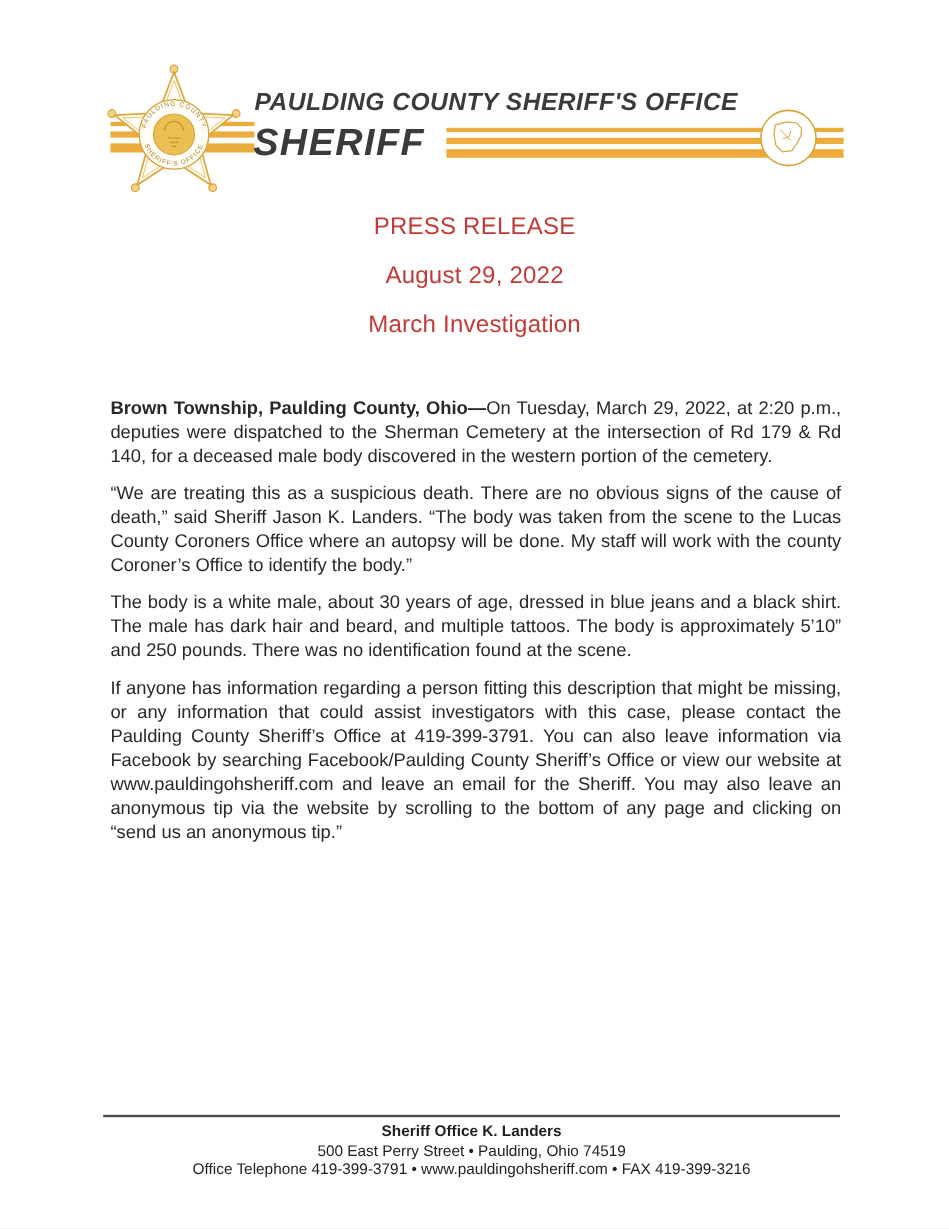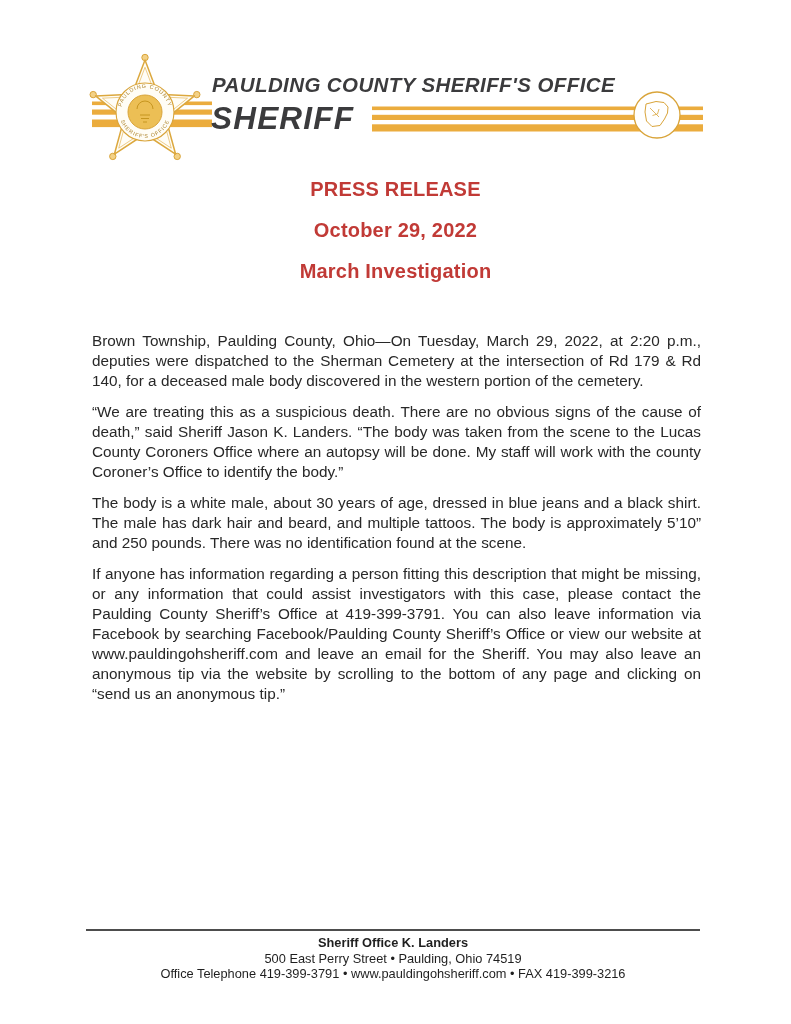--- a/index.html
+++ b/index.html
@@ -38,32 +38,31 @@
     font-family:"Liberation Sans", sans-serif;
     font-size:5.4px;letter-spacing:0.9px;
     fill:#AD842C;
   }
   
   .red-heads{position:absolute;left:0;top:178px;width:100%;text-align:center;}
   .red-line{
     color:var(--red);
     font-size:20px;line-height:23px;
     letter-spacing:0.2px;
-    font-weight:bold;
   }
   .red-line + .red-line{margin-top:18px;}
   
   .doc-body{
     position:absolute;left:92px;top:331px;width:609px;
     color:var(--ink);
     font-size:15.3px;line-height:20px;
     text-align:justify;
   }
   .doc-body p{margin-bottom:11px;}
-  .doc-body b{font-weight:normal;}
+  .doc-body b{font-weight:bold;}
   
   .doc-footer{
     position:absolute;left:86px;top:929px;width:614px;
     border-top:2px solid #4d4d4d;
     padding-top:4px;
     text-align:center;
     color:#1f1f1f;
     font-size:12.8px;line-height:15.5px;
   }
   .footer-name{font-weight:bold;}
@@ -126,21 +125,21 @@
 
     <g>
       <circle cx="657" cy="115" r="23" fill="#FFFFFF" stroke="#D9A43A" stroke-width="1.3"></circle>
       <path d="M646,104 L656,101.5 L664,102.5 L668,107 L667.5,113 L664.5,119 L660,125.5 L652,126.5 L646.5,121 L645,112 Z" fill="none" stroke="#D9A43A" stroke-width="1"></path>
       <path d="M650,108 l9,9 M659,109 l-1.5,5 l-5,1.5" stroke="#D9A43A" stroke-width="0.8" fill="none"></path>
     </g>
   </svg>
 
   <div class="red-heads">
     <div class="red-line">PRESS RELEASE</div>
-    <div class="red-line">October 29, 2022</div>
+    <div class="red-line">August 29, 2022</div>
     <div class="red-line">March Investigation</div>
   </div>
 
   <div class="doc-body">
     <p><b>Brown Township, Paulding County, Ohio—</b><span>On Tuesday, March 29, 2022, at 2:20 p.m., deputies were dispatched to the Sherman Cemetery at the intersection of Rd 179 &amp; Rd 140, for a deceased male body discovered in the western portion of the cemetery.</span></p>
     <p><span>“We are treating this as a suspicious death.  There are no obvious signs of the cause of death,” said Sheriff Jason K. Landers. “The body was taken from the scene to the Lucas County Coroners Office where an autopsy will be done. My staff will work with the county Coroner’s Office to identify the body.”</span></p>
     <p><span>The body is a white male, about 30 years of age, dressed in blue jeans and a black shirt. The male has dark hair and beard, and multiple tattoos.  The body is approximately 5’10” and 250 pounds.  There was no identification found at the scene.</span></p>
     <p><span>If anyone has information regarding a person fitting this description that might be missing, or any information that could assist investigators with this case, please contact the Paulding County Sheriff’s Office at 419-399-3791. You can also leave information via Facebook by searching Facebook/Paulding County Sheriff’s Office or view our website at www.pauldingohsheriff.com and leave an email for the Sheriff.  You may also leave an anonymous tip via the website by scrolling to the bottom of any page and clicking on “send us an anonymous tip.”</span></p>
   </div>
 

